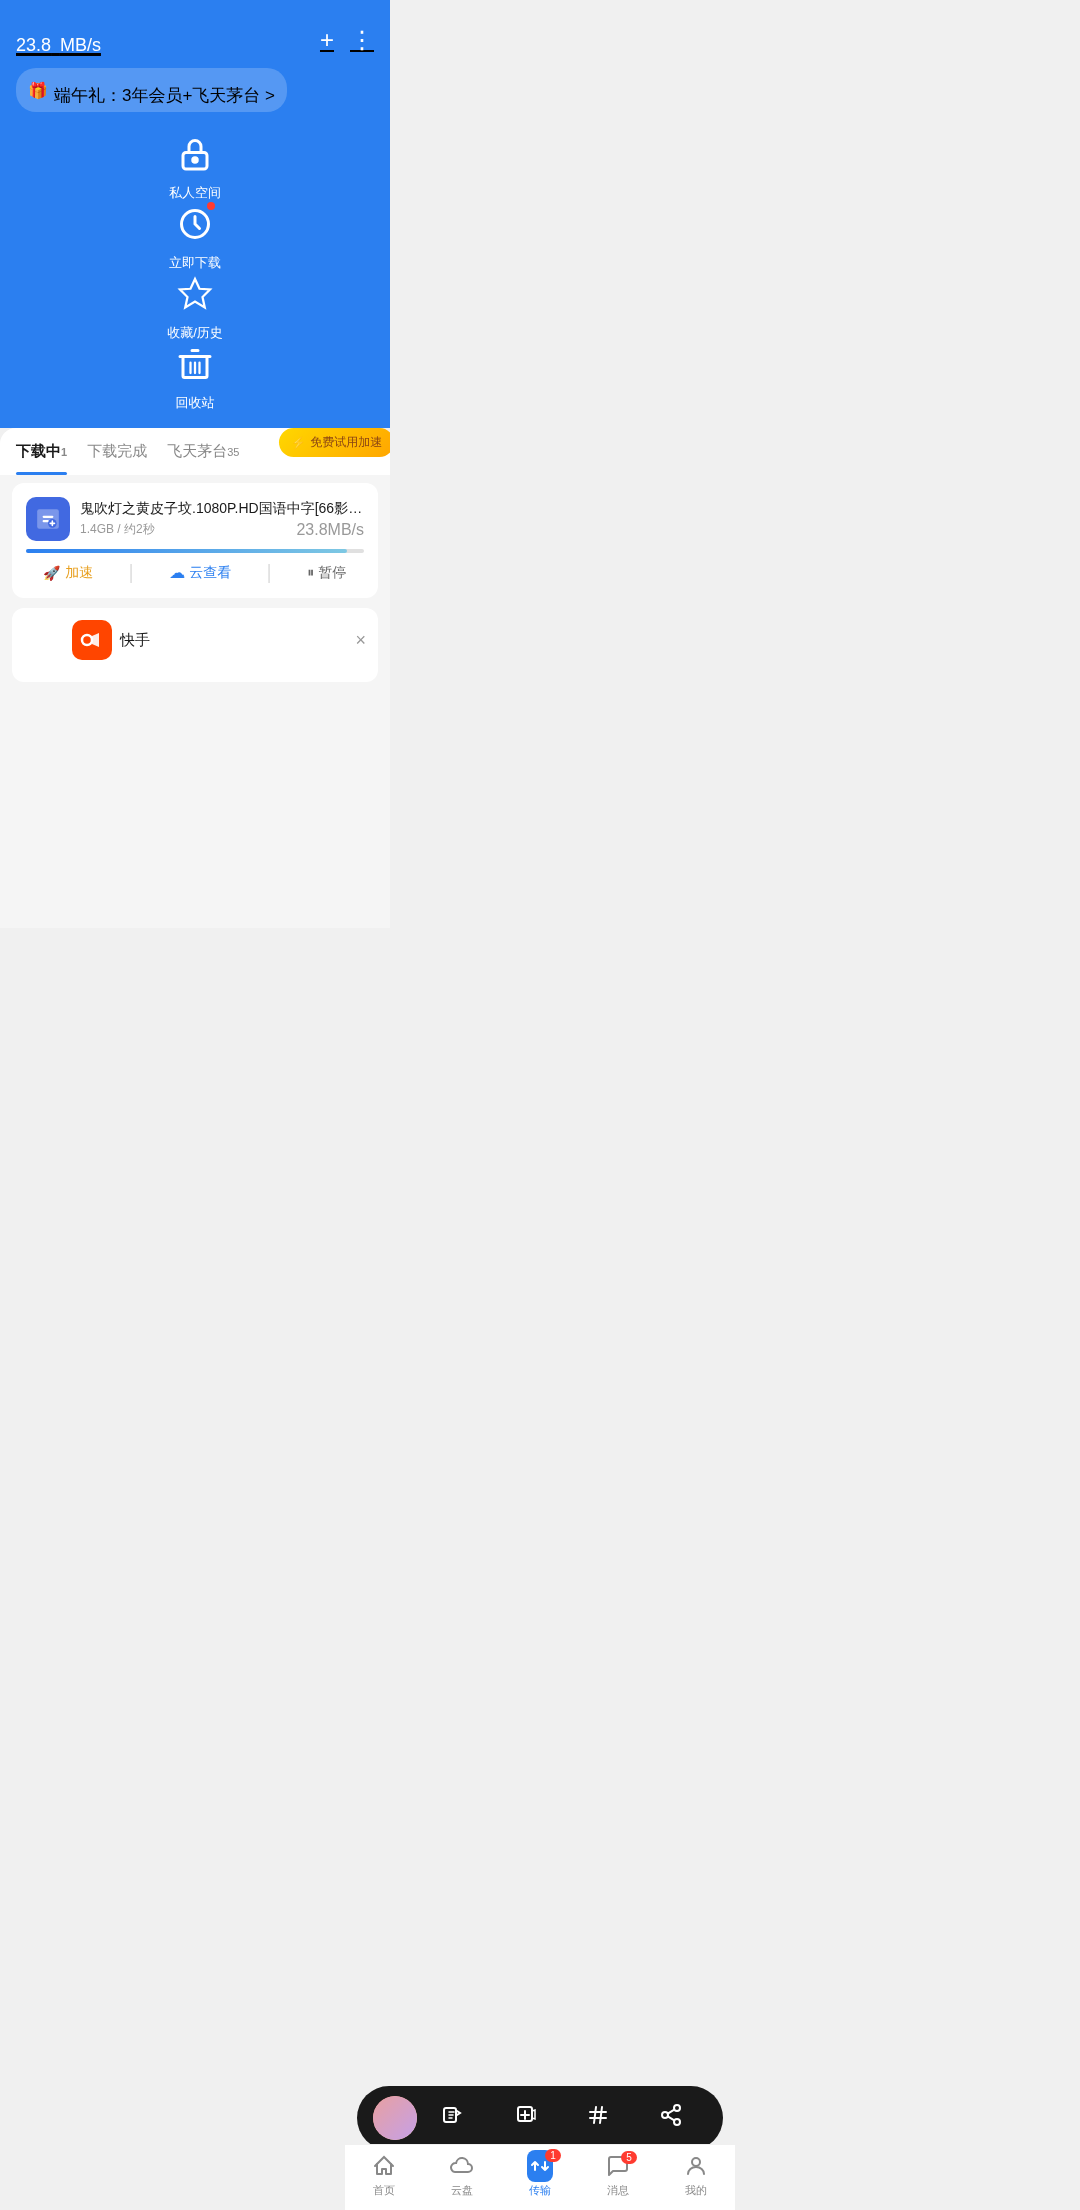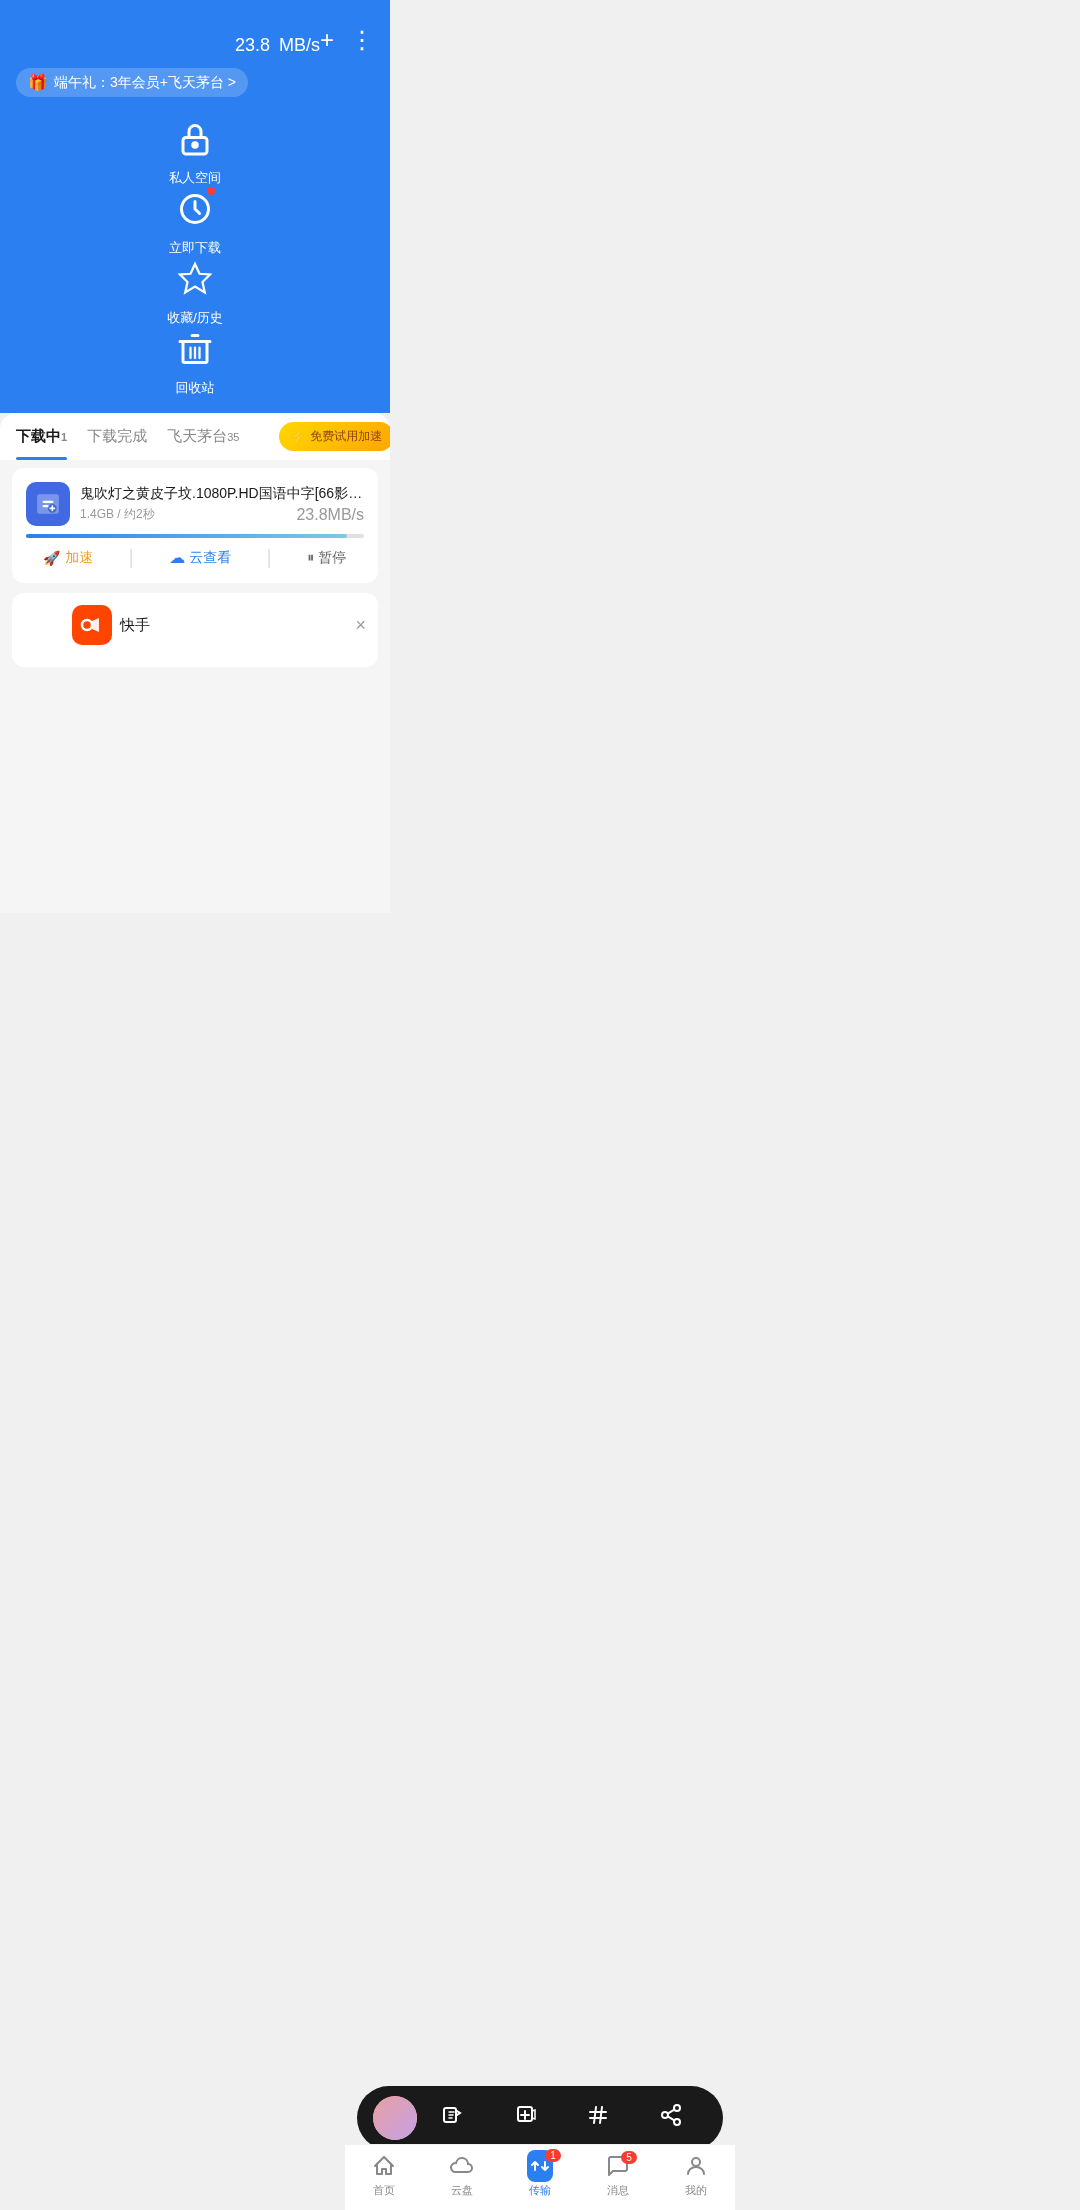--- a/index.html
+++ b/index.html
@@ -14,22 +14,23 @@
 
     
     .header {
       background: #2b7ff0;
       padding: 14px 16px 0 16px;
       position: relative;
     }
     .header-top {
       display: flex;
       align-items: center;
-      justify-content: flex-end;
+      justify-content: space-between;
       padding-top: 10px;
+      text-decoration: underline;
     }
     .speed-display {
       color: white;
       font-size: 32px;
       font-weight: bold;
       line-height: 1;
     }
     .speed-display span {
       font-size: 18px;
       font-weight: normal;
@@ -55,22 +56,23 @@
       margin-top: 12px;
       background: rgba(255,255,255,0.2);
       border-radius: 20px;
       padding: 5px 12px;
       width: fit-content;
     }
     .promo-emoji {
       font-size: 16px;
     }
     .promo-text {
-      color: #ffffff;
-      font-size: 14px;
+      color: #000000;
+      font-size: 17px;
+      margin-top: 11px;
     }
 
     
     .quick-actions {
       display: flex;
       justify-content: space-around;
       padding: 20px 0 16px 0;
       flex-direction: column;
     }
     .quick-action-item {
@@ -113,21 +115,21 @@
     .main-content {
       background: #f5f5f5;
       border-radius: 16px 16px 0 0;
       margin-top: 0;
       min-height: 500px;
     }
 
     
     .tabs {
       display: flex;
-      align-items: center;
+      align-items: flex-start;
       padding: 0 16px;
       background: white;
       border-radius: 16px 16px 0 0;
       gap: 20px;
     }
     .tab-item {
       padding: 14px 0;
       font-size: 15px;
       color: #888;
       cursor: pointer;

